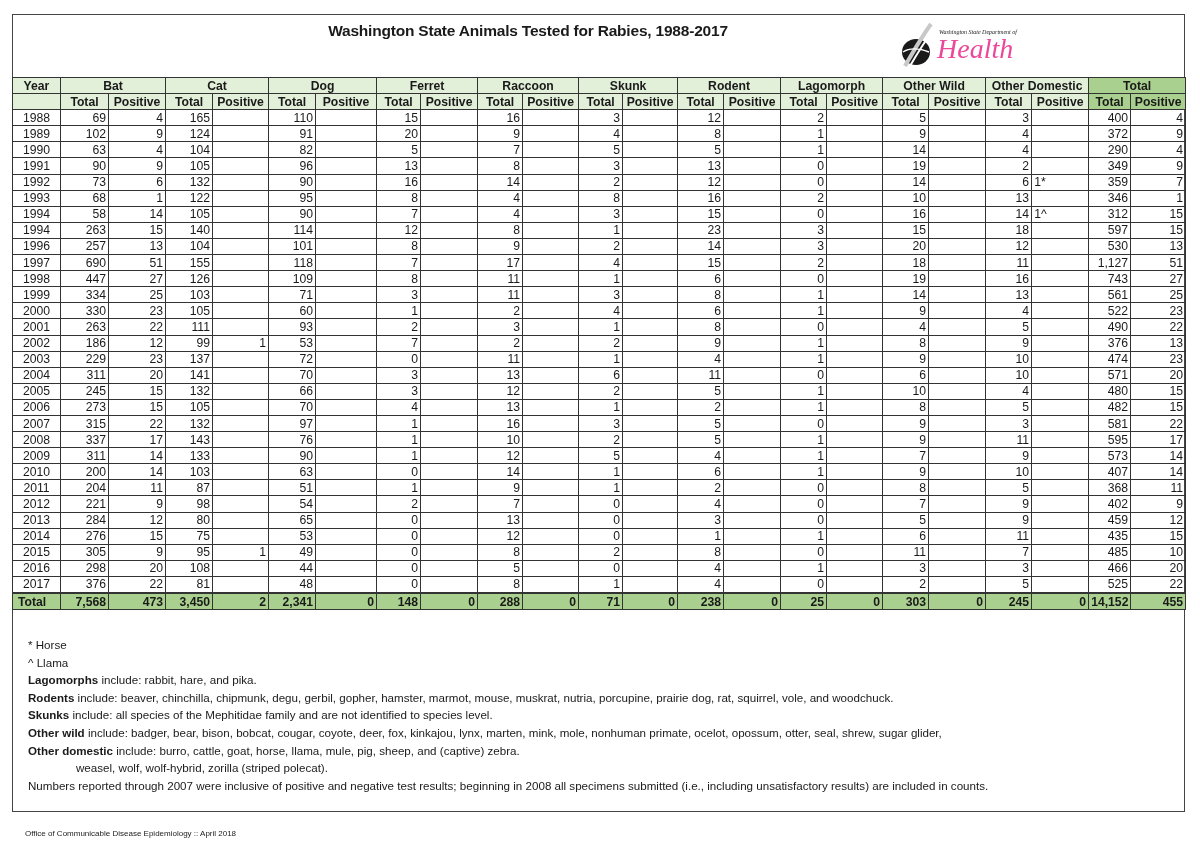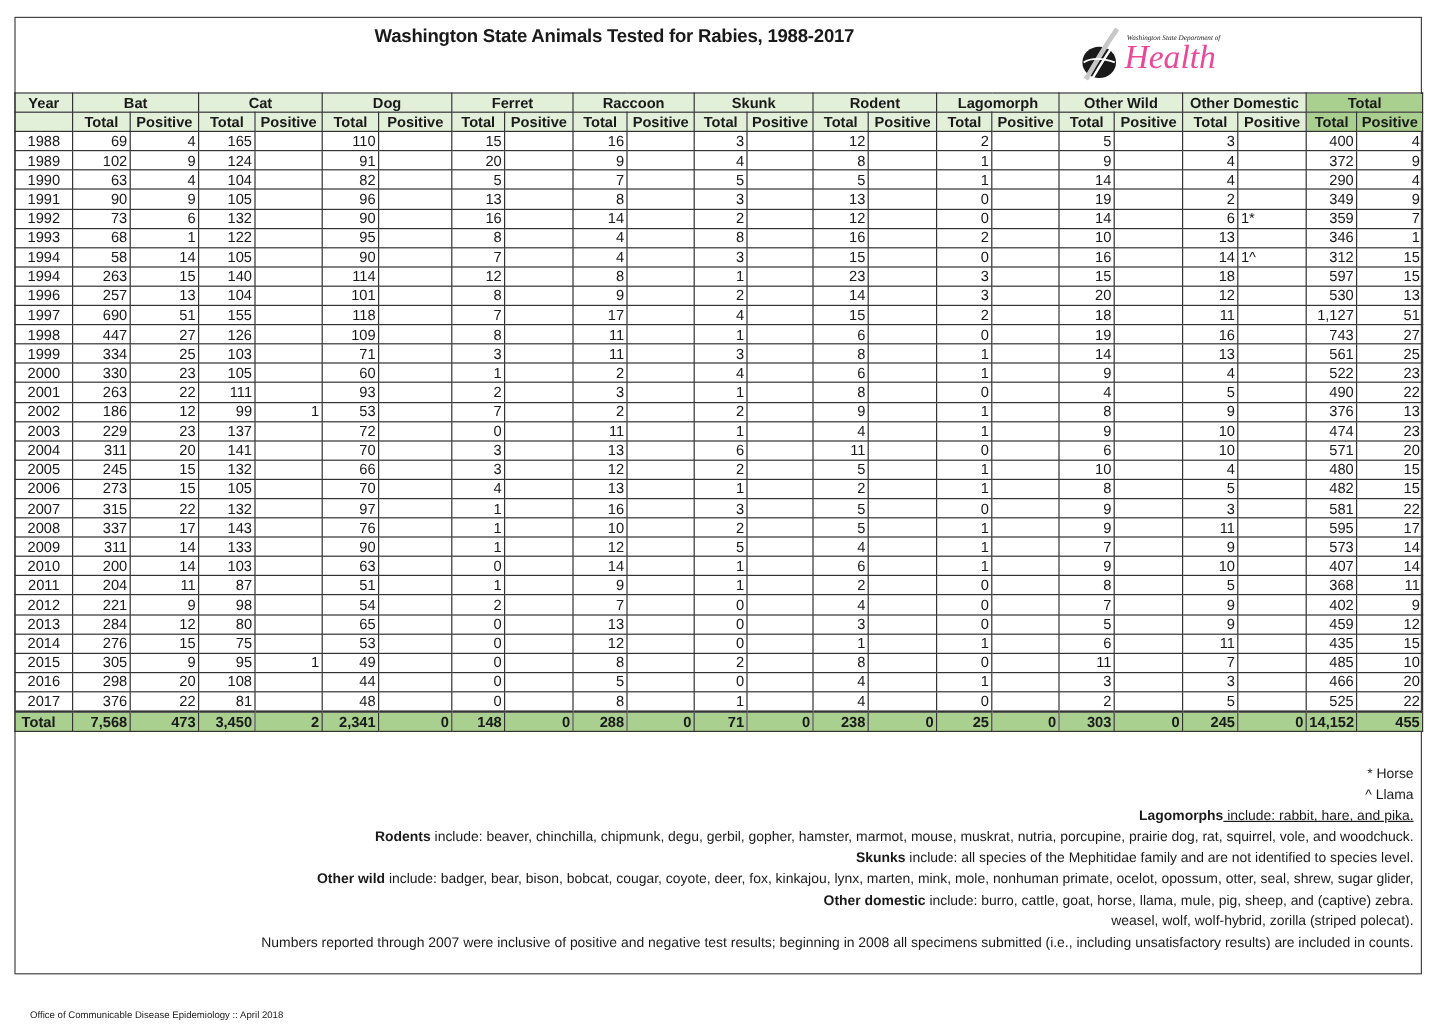--- a/index.html
+++ b/index.html
@@ -1,35 +1,35 @@
 <!DOCTYPE html>
 <html><head>
 <meta charset="utf-8">
 <style>
   html, body { margin: 0; padding: 0; background: #ffffff; }
   body { width: 1200px; height: 854px; position: relative; font-family: "Liberation Sans", sans-serif; color: #1a1a1a; overflow: hidden; }
   .frame { position: absolute; left: 12px; top: 14px; width: 1173px; height: 798px; border: 1px solid #444; box-sizing: border-box; }
-  .title { position: absolute; left: 0; top: 22px; width: 1024px; text-align: center; font-family: "Liberation Sans", sans-serif; font-weight: bold; font-size: 15.5px; letter-spacing: -0.2px; padding-left: 0; }
+  .title { position: absolute; left: 0; top: 22px; width: 1024px; text-align: center; font-family: "Liberation Sans", sans-serif; font-weight: bold; font-size: 15.5px; letter-spacing: -0.2px; padding-left: 16px; }
   .title span { position: relative; left: 0px; }
   .logo { position: absolute; left: 897px; top: 22px; width: 130px; height: 48px; }
   .logo .small { position: absolute; left: 42px; top: 7px; font-family: "Liberation Serif", serif; font-style: italic; font-size: 6px; color: #222; white-space: nowrap; }
   .logo .big { position: absolute; left: 40px; top: 12px; font-family: "Liberation Serif", serif; font-style: italic; font-size: 28px; color: #ec4899; line-height: 30px; }
   table.data { position: absolute; left: 12px; top: 77px; border-collapse: collapse; table-layout: fixed; width: 1173px; font-size: 12.2px; }
   table.data td, table.data th { border: 1px solid #333; padding: 0 2px 0 2px; height: 15.1px; line-height: 14px; overflow: hidden; white-space: nowrap; }
   table.data th { background: #e2efd9; font-weight: bold; text-align: center; }
   table.data th.grand { background: #a9d08e; }
   table.data td { text-align: right; }
   table.data td.year { text-align: center; }
   table.data td.note { text-align: left; }
   table.data tr.total td { background: #a9d08e; font-weight: bold; border-top: 2px solid #333; }
   table.data tr.total td.year { text-align: left; padding-left: 5px; }
   .notes { position: absolute; left: 28px; top: 636px; width: 1150px; font-size: 11.6px; line-height: 17.6px; }
-  .notes div { white-space: nowrap; text-align: right; }
+  .notes div { white-space: nowrap; }
   .notes b { font-weight: bold; }
-  .footer { position: absolute; left: 25px; top: 829px; font-size: 8px; color: #222; margin-top: 12px; }
+  .footer { position: absolute; left: 25px; top: 829px; font-size: 8px; color: #222; }
 </style>
 </head>
 <body>
 
 <div class="frame"></div>
 
 <div class="title"><span>Washington State Animals Tested for Rabies, 1988-2017</span></div>
 
 <div class="logo">
   <svg width="42" height="48" viewBox="0 0 42 48" style="position:absolute;left:0;top:0;">
@@ -884,21 +884,21 @@
         <td>0</td>
         <td>14,152</td>
         <td>455</td>
       </tr>
     </tbody>
 </table>
 
 <div class="notes" id="notes">
     <div><span style="white-space: pre;">* Horse</span></div>
     <div><span style="white-space: pre;">^ Llama</span></div>
-    <div><b>Lagomorphs</b><span style="white-space: pre; text-decoration: underline;"> include: rabbit, hare, and pika.</span></div>
+    <div><b>Lagomorphs</b><span style="white-space: pre;"> include: rabbit, hare, and pika.</span></div>
     <div><b>Rodents</b><span style="white-space: pre;"> include: beaver, chinchilla, chipmunk, degu, gerbil, gopher, hamster, marmot, mouse, muskrat, nutria, porcupine, prairie dog, rat, squirrel, vole, and woodchuck.</span></div>
     <div><b>Skunks</b><span style="white-space: pre;"> include: all species of the Mephitidae family and are not identified to species level.</span></div>
     <div><b>Other wild</b><span style="white-space: pre;"> include: badger, bear, bison, bobcat, cougar, coyote, deer, fox, kinkajou, lynx, marten, mink, mole, nonhuman primate, ocelot, opossum, otter, seal, shrew, sugar glider,</span></div>
     <div><b>Other domestic</b><span style="white-space: pre;"> include: burro, cattle, goat, horse, llama, mule, pig, sheep, and (captive) zebra.</span></div>
     <div><span style="white-space: pre; margin-left: 48px;">weasel, wolf, wolf-hybrid, zorilla (striped polecat).</span></div>
     <div><span style="white-space: pre;">Numbers reported through 2007 were inclusive of positive and negative test results; beginning in 2008 all specimens submitted (i.e., including unsatisfactory results) are included in counts.</span></div>
   </div>
 
 <div class="footer">Office of Communicable Disease Epidemiology :: April 2018</div>
 

